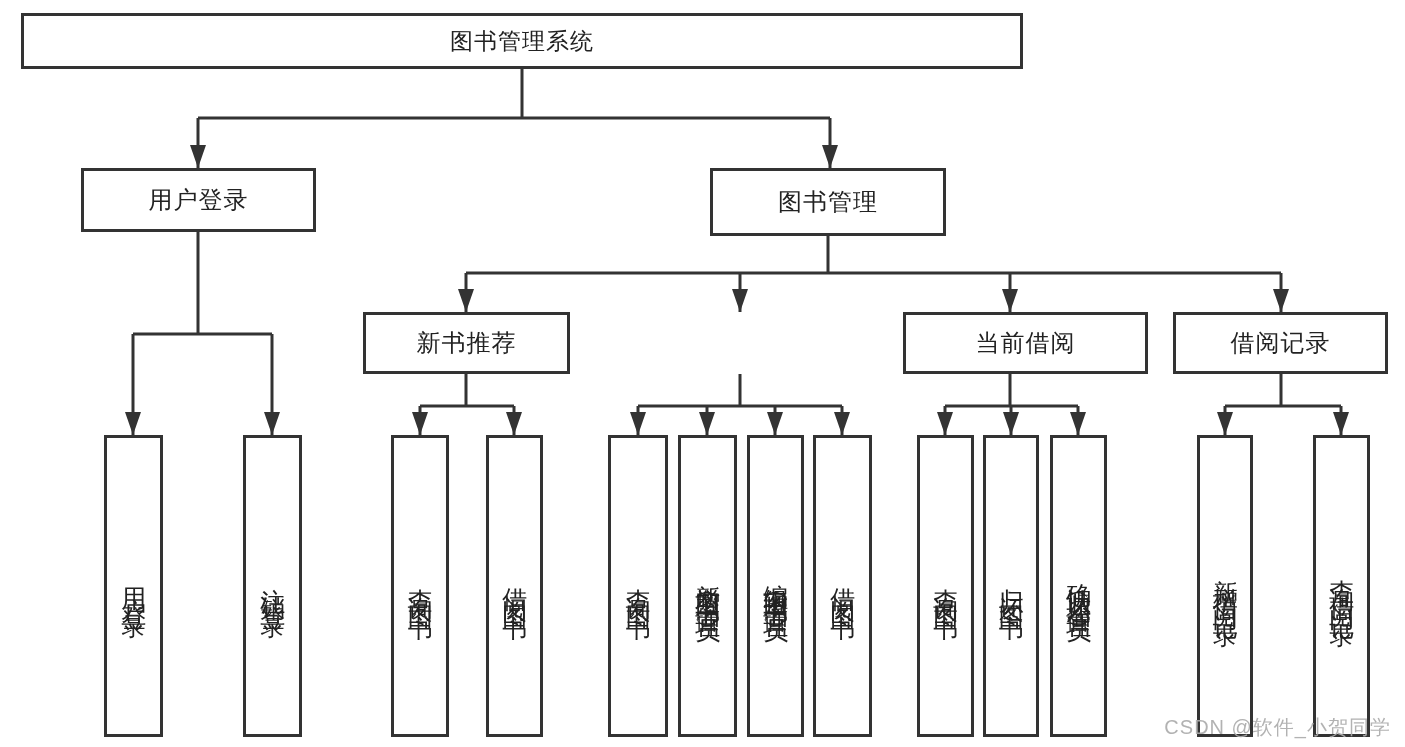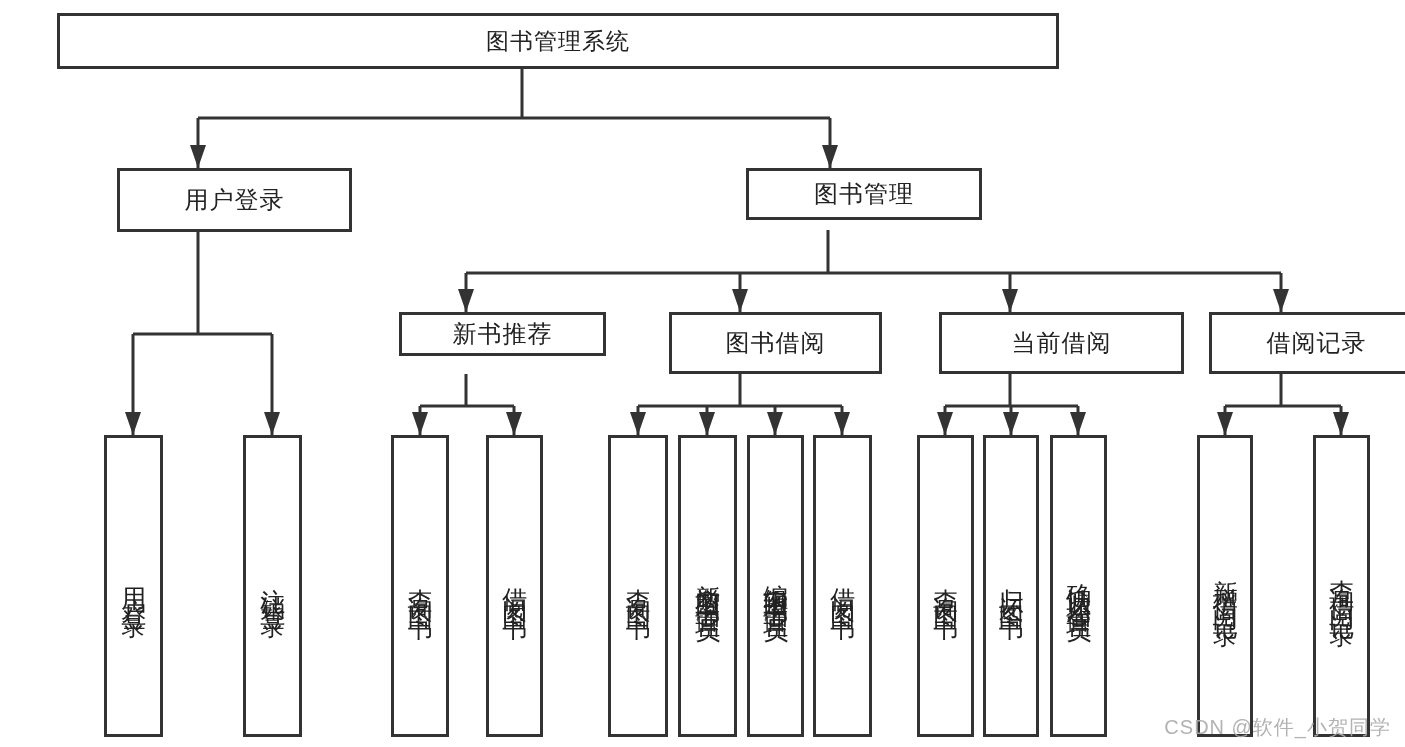--- a/index.html
+++ b/index.html
@@ -10,21 +10,21 @@
     color:#222222;
   }
   #wires { position:absolute; left:0; top:0; z-index:1; }
   .ln { fill:none; stroke:#333333; stroke-width:3; }
   .box {
     position:absolute; box-sizing:border-box;
     background:#ffffff; border:3px solid #333333;
     display:flex; align-items:center; justify-content:center;
     z-index:2;
   }
-  .hbox { font-size:24px; letter-spacing:1px; white-space:nowrap;margin-left:36px; }
+  .hbox { font-size:24px; letter-spacing:1px; white-space:nowrap; }
   .hbox.root { font-size:23px; }
   .vbox { top:435px; height:302px; }
   .vtext {
     writing-mode:vertical-rl; text-orientation:mixed;
     font-size:25px; line-height:1.1; letter-spacing:9px;
     white-space:nowrap;
   }
   .vbox.long .vtext { letter-spacing:5px; }
   #watermark {
     position:absolute; right:14px; bottom:6px; z-index:5;
@@ -78,29 +78,26 @@
     <path class="ln" marker-end="url(#arw)" d="M1341 406 V435"></path>
   </svg>
 
   <div class="box hbox root" style="left:21px; top:13px; width:1002px; height:56px;">
     <span>图书管理系统</span>
   </div>
 
   <div class="box hbox" style="left:81px; top:168px; width:235px; height:64px;">
     <span>用户登录</span>
   </div>
-  <div class="box hbox" style="left:710px; top:168px; width:236px; height:52px;">
+  <div class="box hbox" style="left:710px; top:168px; width:236px; height:68px;">
     <span>图书管理</span>
   </div>
 
-  <div class="box hbox" style="left:363px; top:312px; width:207px; height:44px;">
+  <div class="box hbox" style="left:363px; top:312px; width:207px; height:62px;">
     <span>新书推荐</span>
-  </div>
-  <div class="box hbox" style="left:633px; top:312px; width:213px; height:62px;">
-    <span>图书借阅</span>
   </div>
   <div class="box hbox" style="left:903px; top:312px; width:245px; height:62px;">
     <span>当前借阅</span>
   </div>
   <div class="box hbox" style="left:1173px; top:312px; width:215px; height:62px;">
     <span>借阅记录</span>
   </div>
 
   <div class="box vbox" style="left:104px; width:59px;">
     <span class="vtext">用户登录</span>

